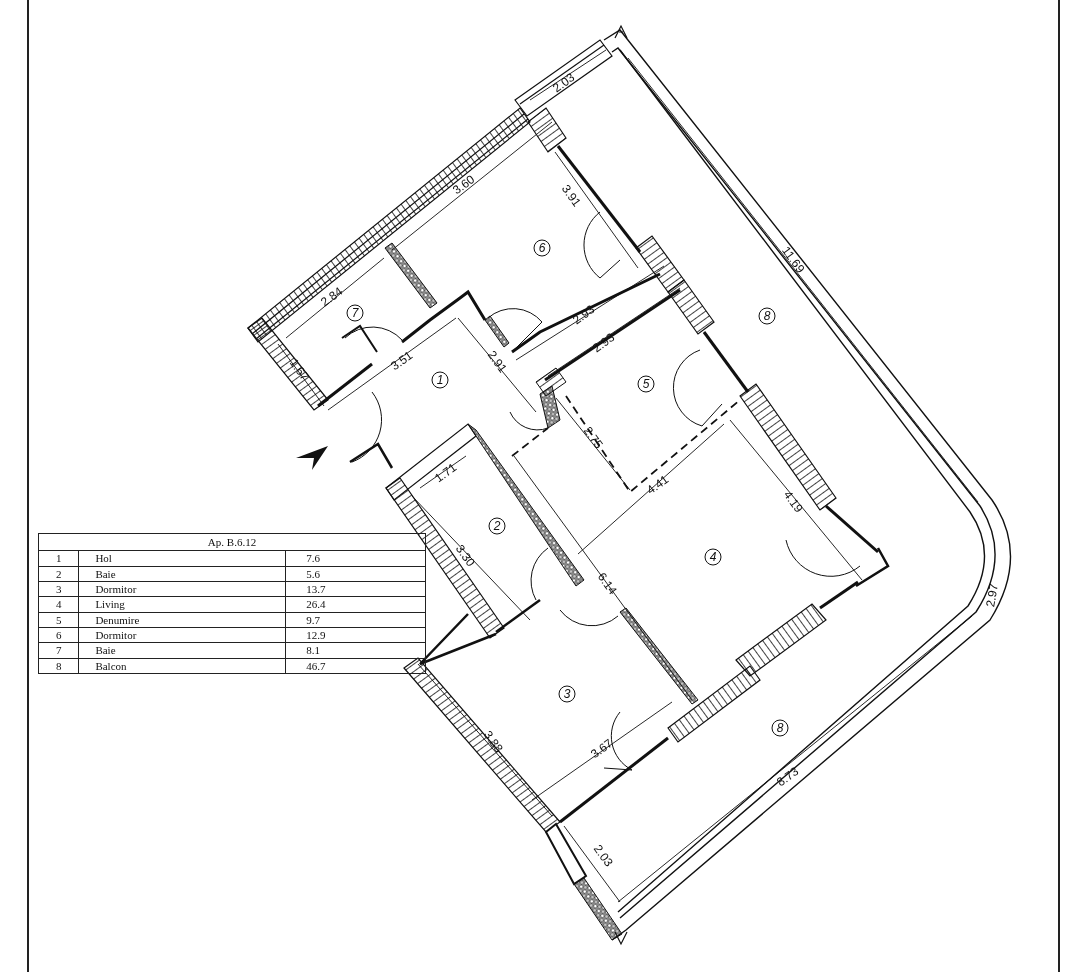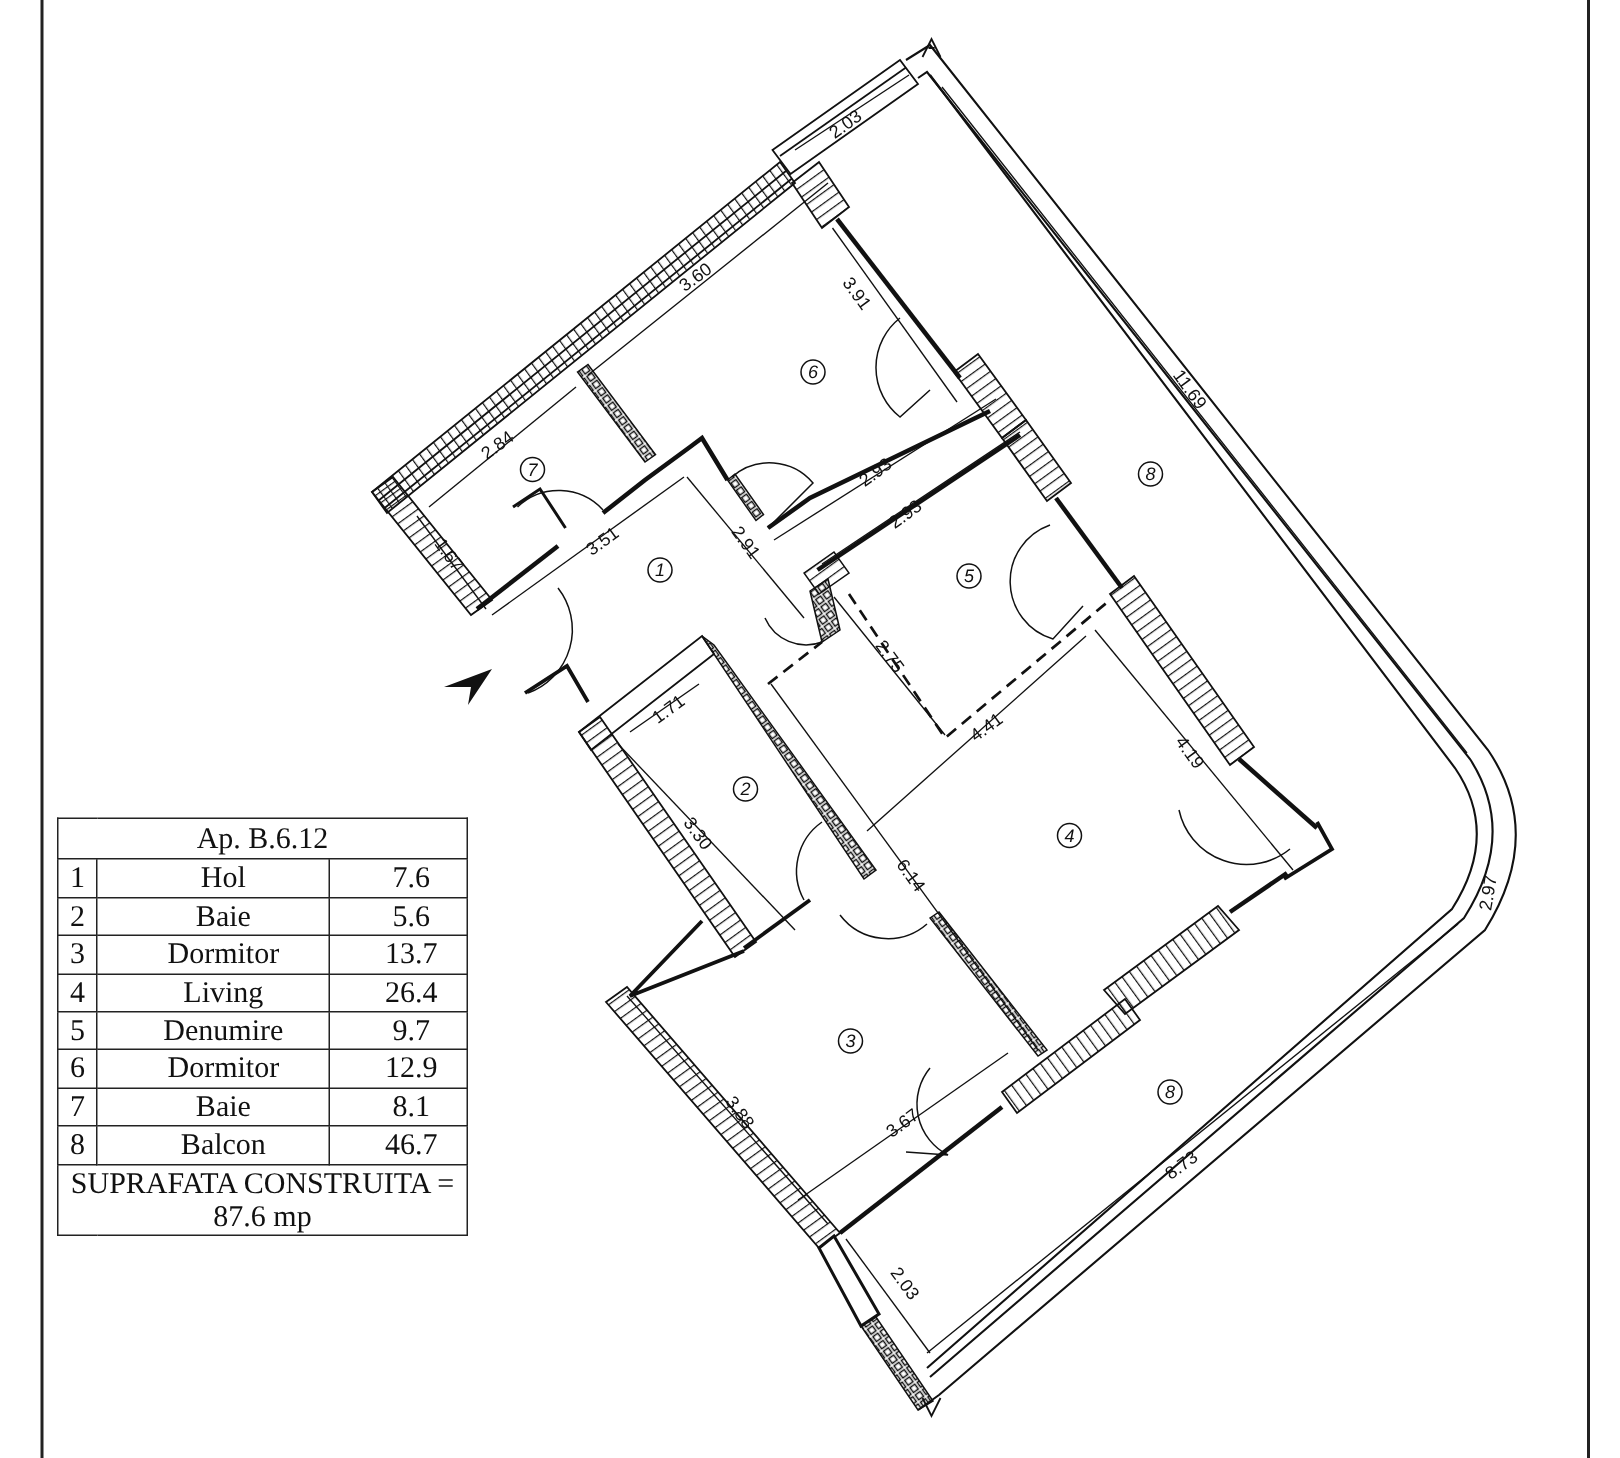--- a/index.html
+++ b/index.html
@@ -4,23 +4,23 @@
 <style>
   html, body { margin: 0; padding: 0; background: #ffffff; }
   body { width: 1080px; height: 972px; position: relative; overflow: hidden;
          font-family: "Liberation Serif", serif; color: #111; }
   .frame-left { position: absolute; left: 27px; top: 0; width: 1.5px; height: 972px; background: #222; }
   .frame-right { position: absolute; left: 1058px; top: 0; width: 1.5px; height: 972px; background: #222; }
   svg.plan { position: absolute; left: 0; top: 0; width: 1080px; height: 972px; }
   .dimtxt { font-family: "Liberation Sans", sans-serif; font-size: 12px; fill: #111; }
   .roomnum { font-family: "Liberation Sans", sans-serif; font-size: 12px; fill: #111; font-style: italic; }
 
-  table.legend { position: absolute; left: 38px; top: 545px; width: 274px;
-                 border-collapse: collapse; font-size: 20px; line-height: 1.12; }
-  table.legend td { border: 1.3px solid #222; padding: 1px 3px; text-align: center; }
+  table.legend { position: absolute; left: 38px; top: 533px; width: 388px;
+                 border-collapse: collapse; font-size: 11px; line-height: 1.12; }
+  table.legend td { border: 1.3px solid #222; padding: 1px 3px; }
   table.legend td.c { text-align: center; }
   table.legend td.l { padding-left: 16px; }
   table.legend td.v { padding-left: 20px; margin-top: 28px; }
   table.legend tr.head td { padding: 2px 3px; }
 </style>
 </head>
 <body>
 
 <div class="frame-left"></div>
 <div class="frame-right"></div>
@@ -247,17 +247,14 @@
   <tr>
         <td class="c">7</td>
         <td class="l">Baie</td>
         <td class="v">8.1</td>
       </tr>
   <tr>
         <td class="c">8</td>
         <td class="l">Balcon</td>
         <td class="v">46.7</td>
       </tr>
-  <tr>
-        <td colspan="3" class="c">SUPRAFATA CONSTRUITA =  87.6 mp</td>
-      </tr>
 </tbody>
   </table>
 
 </body></html>

